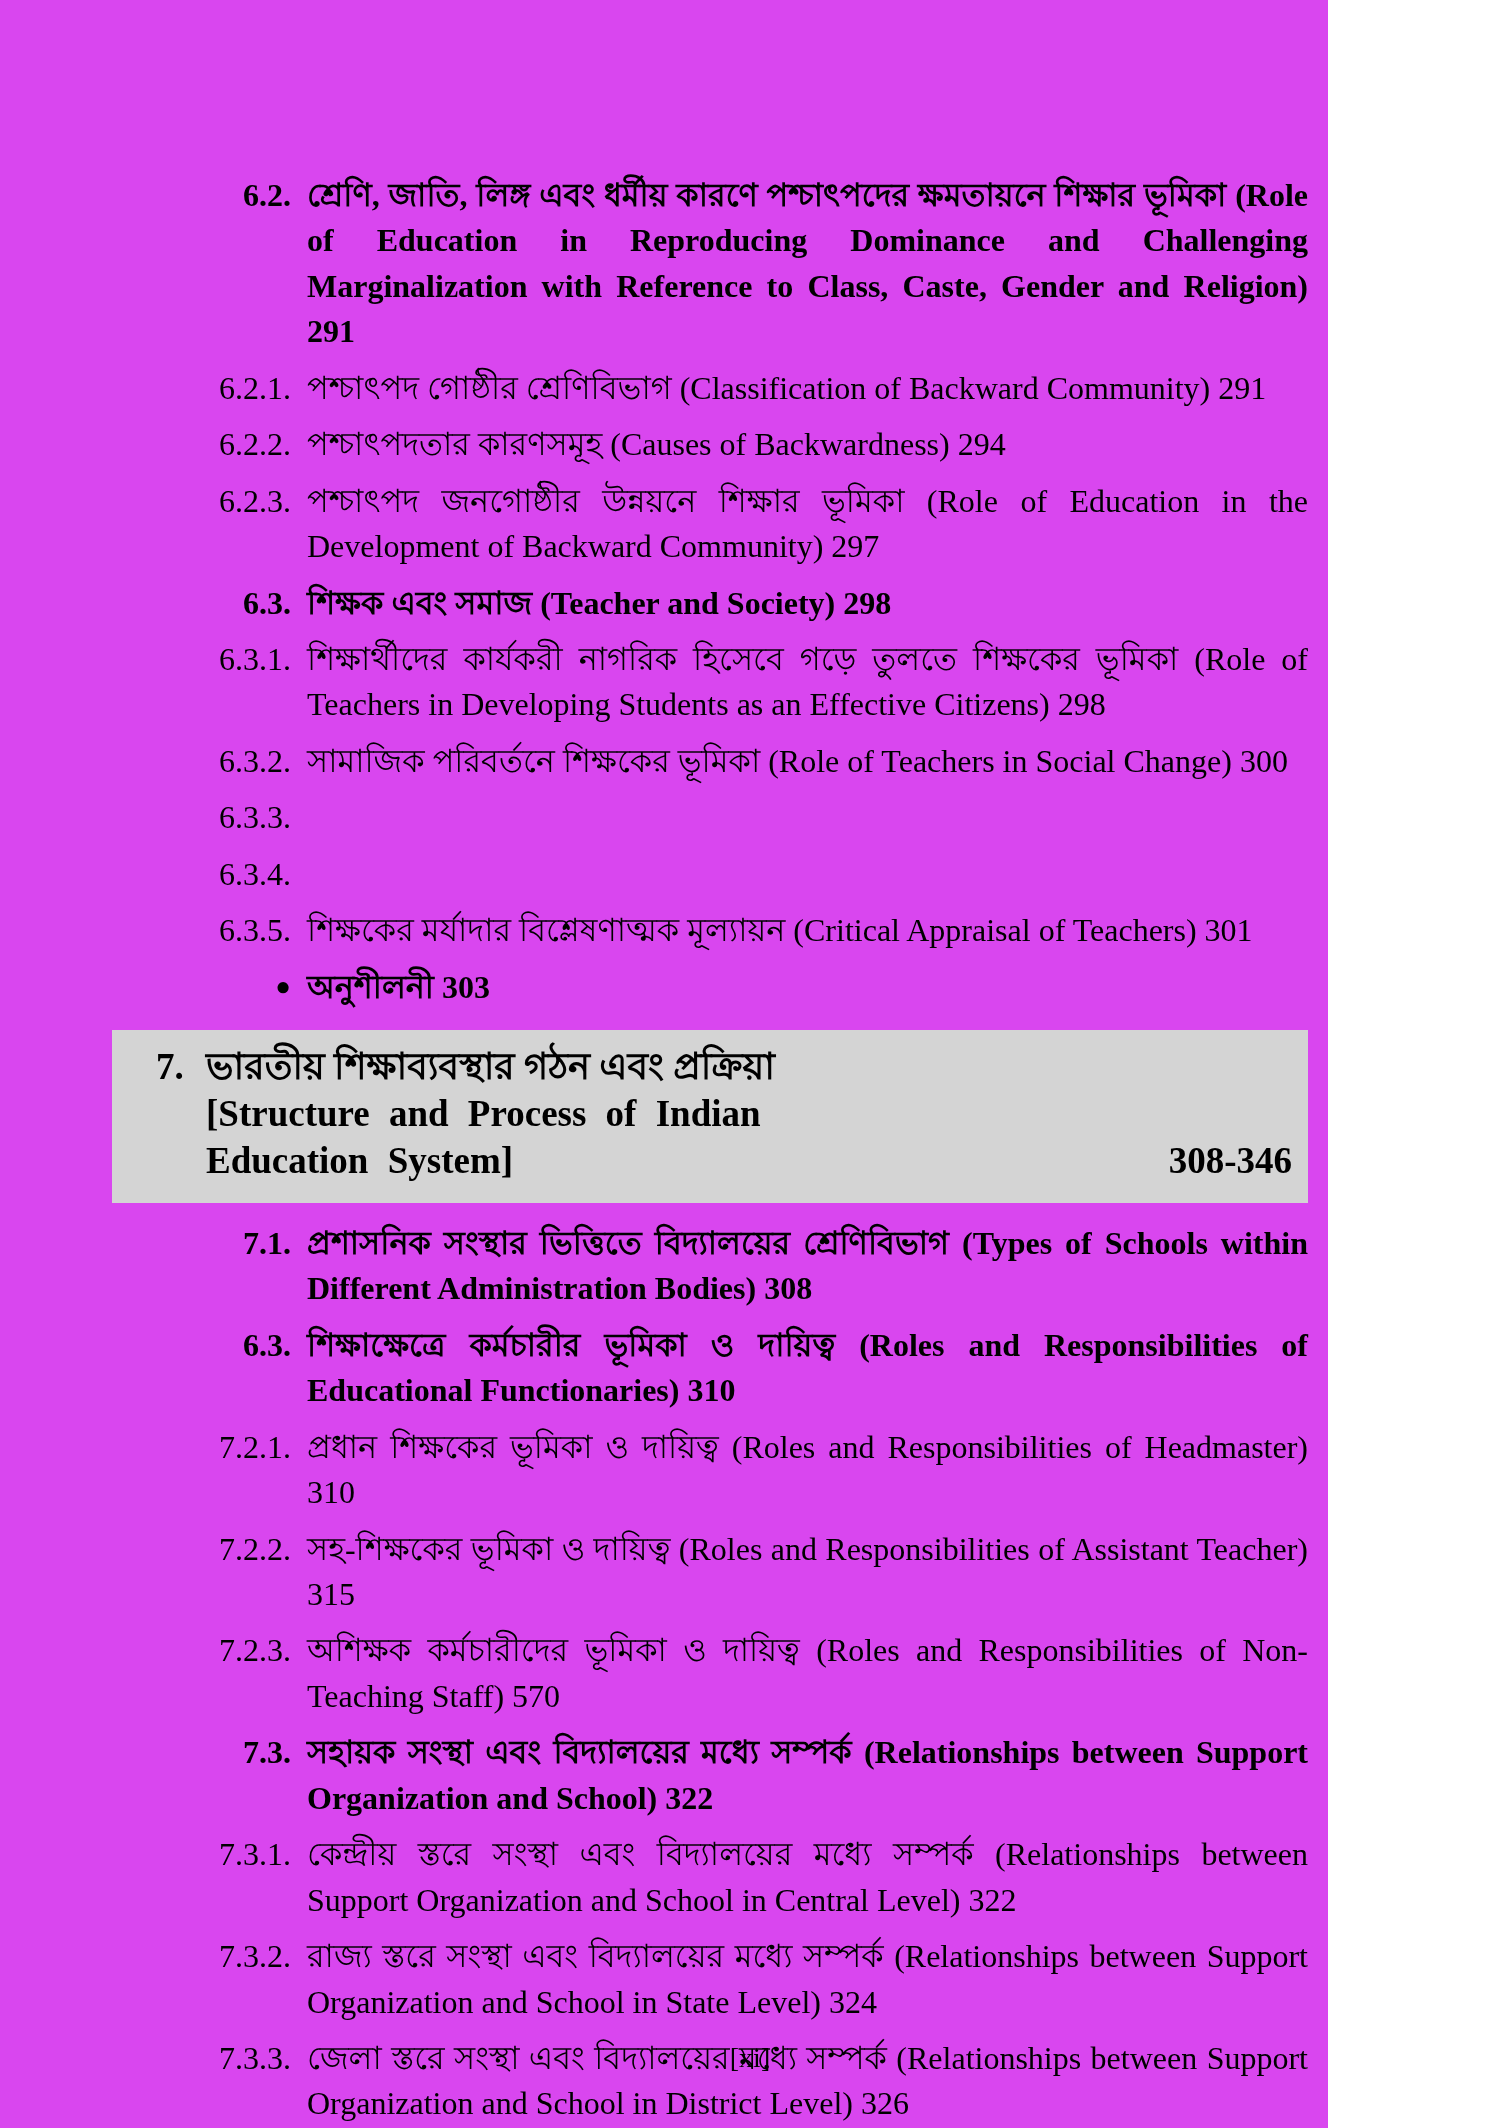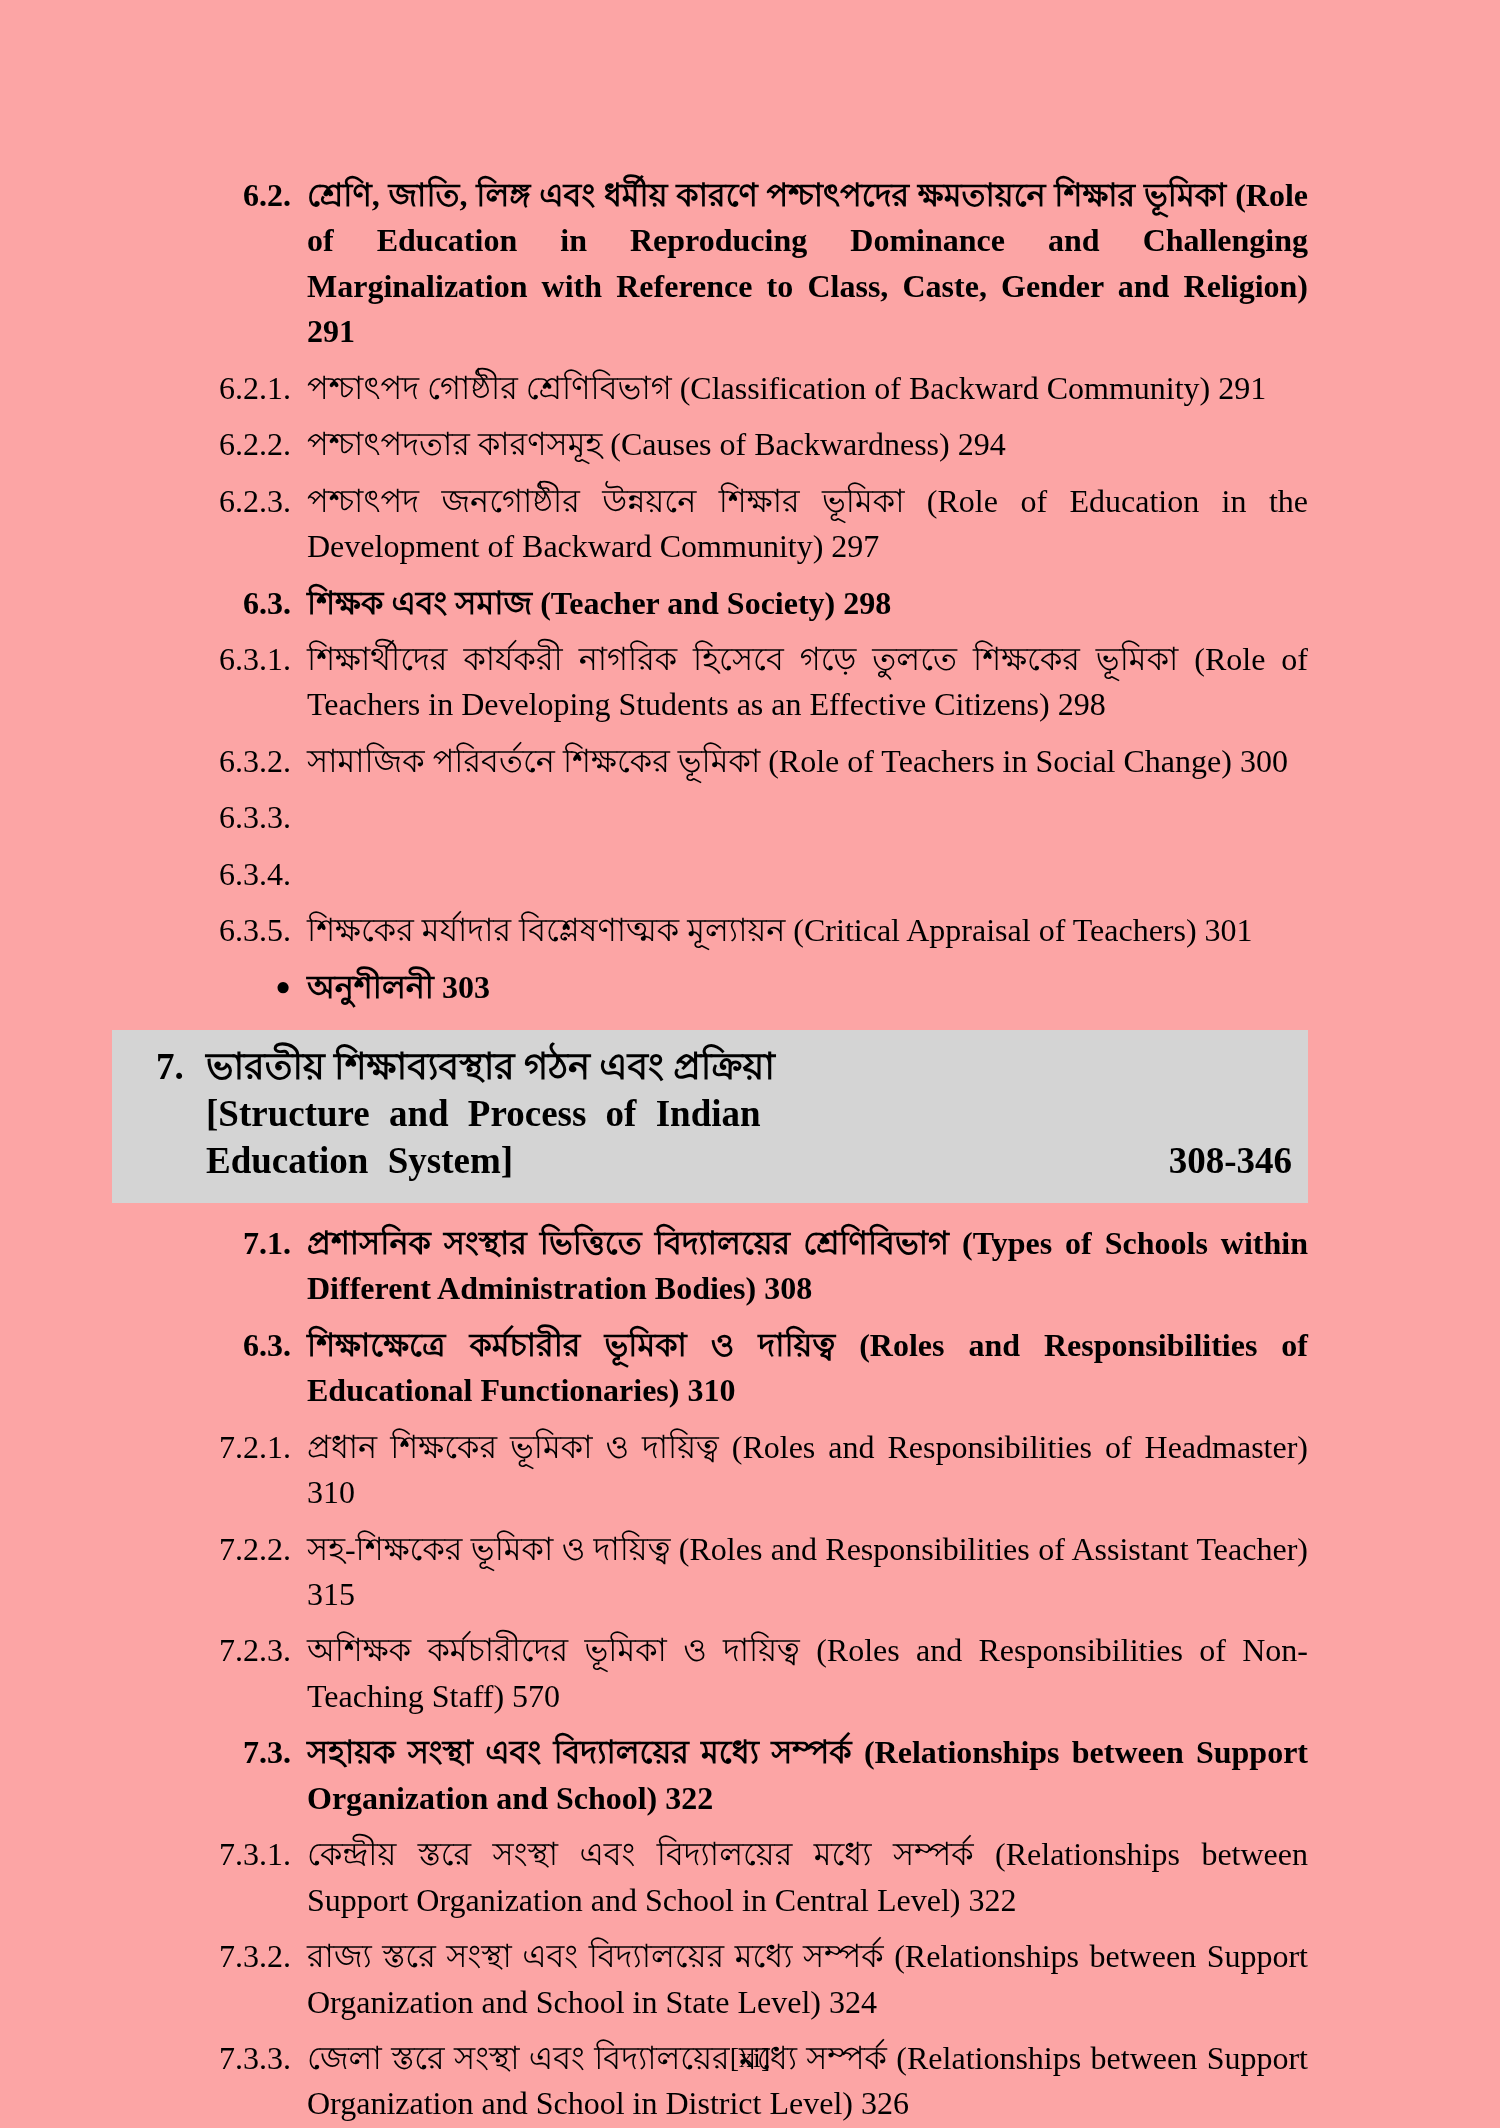--- a/index.html
+++ b/index.html
@@ -8,23 +8,23 @@
     background: #ffffff;
   }
   body {
     width: 1500px;
     height: 2128px;
     font-family: "Liberation Serif", "DejaVu Serif", serif;
     color: #000000;
   }
   .page {
     position: relative;
-    width: 1500px;
+    width: 1328px;
     height: 2128px;
-    background: #fca5a5;
+    background: #d946ef;
     overflow: hidden;
   }
   .toc {
     position: absolute;
     left: 112px;
     top: 166px;
     width: 1196px;
     font-size: 32px;
     line-height: 1.42;
   }

